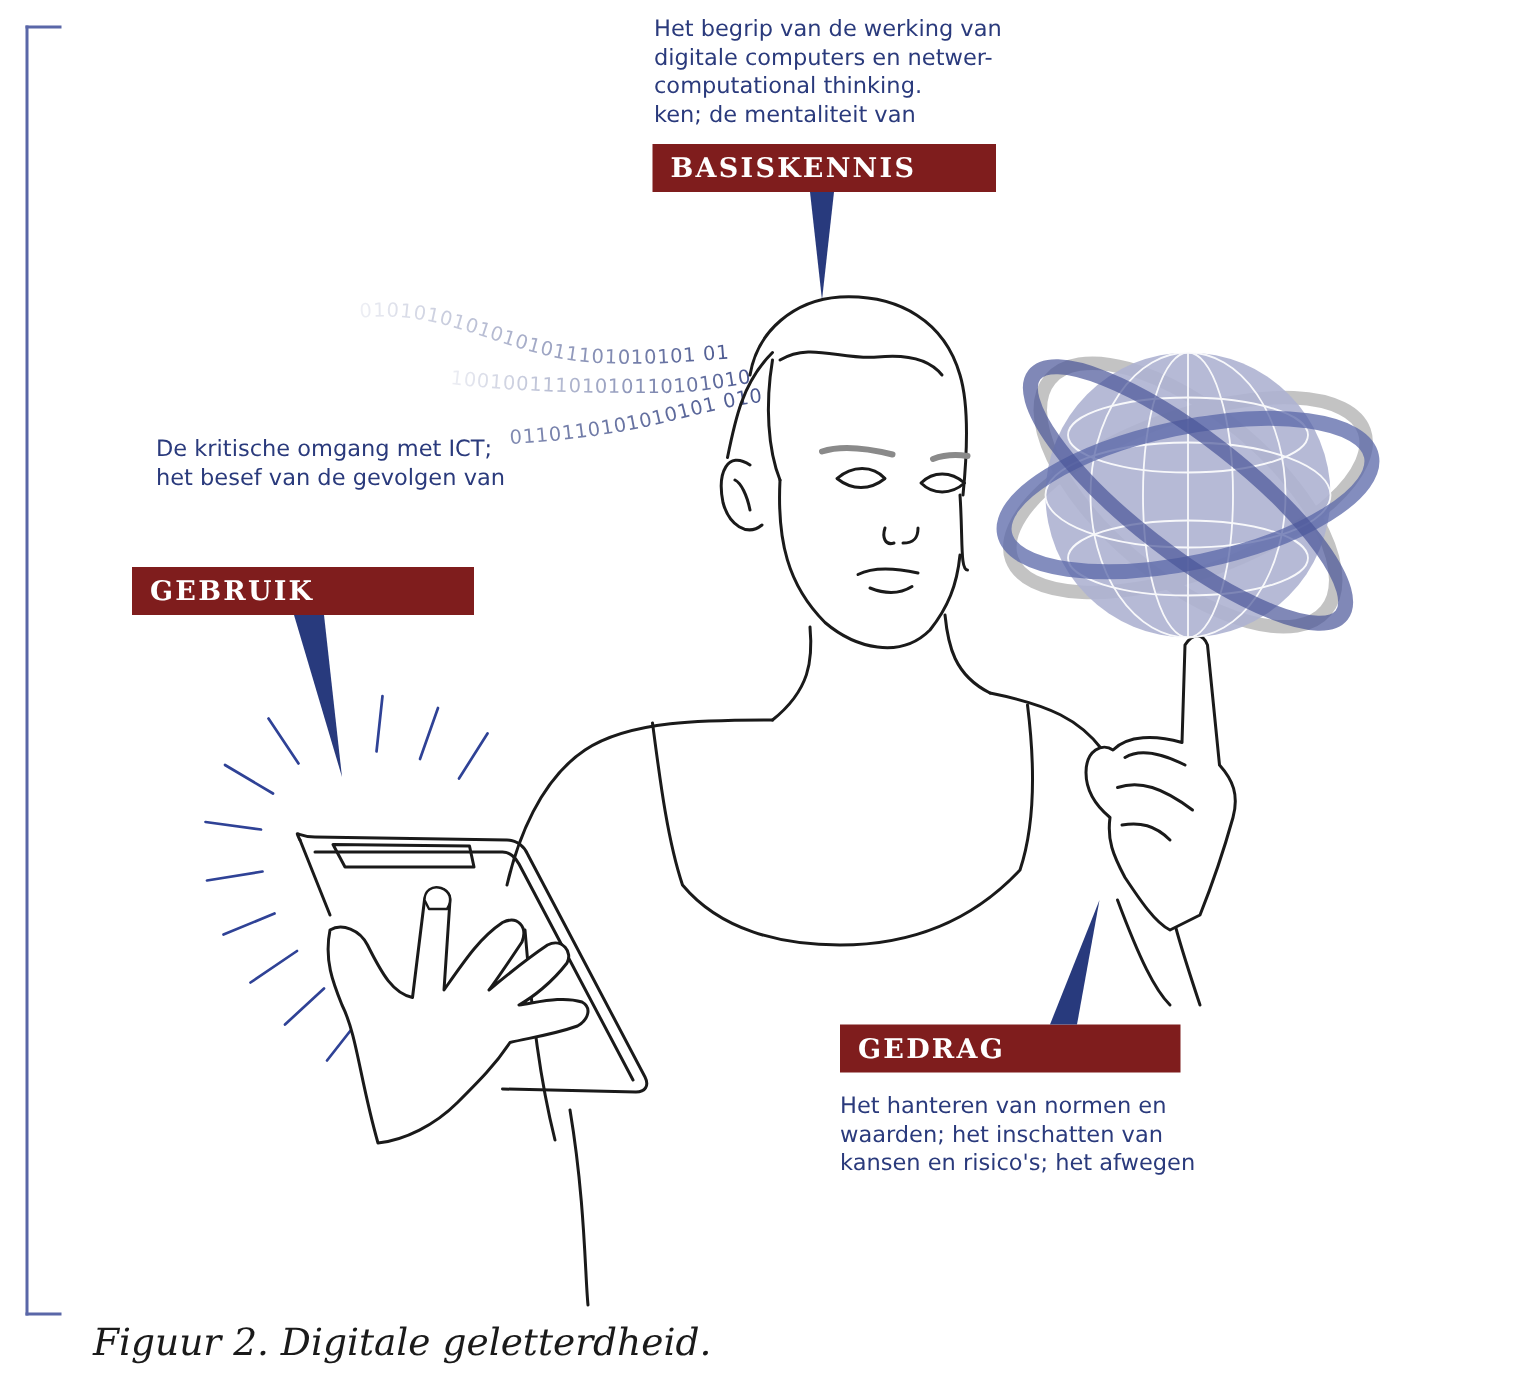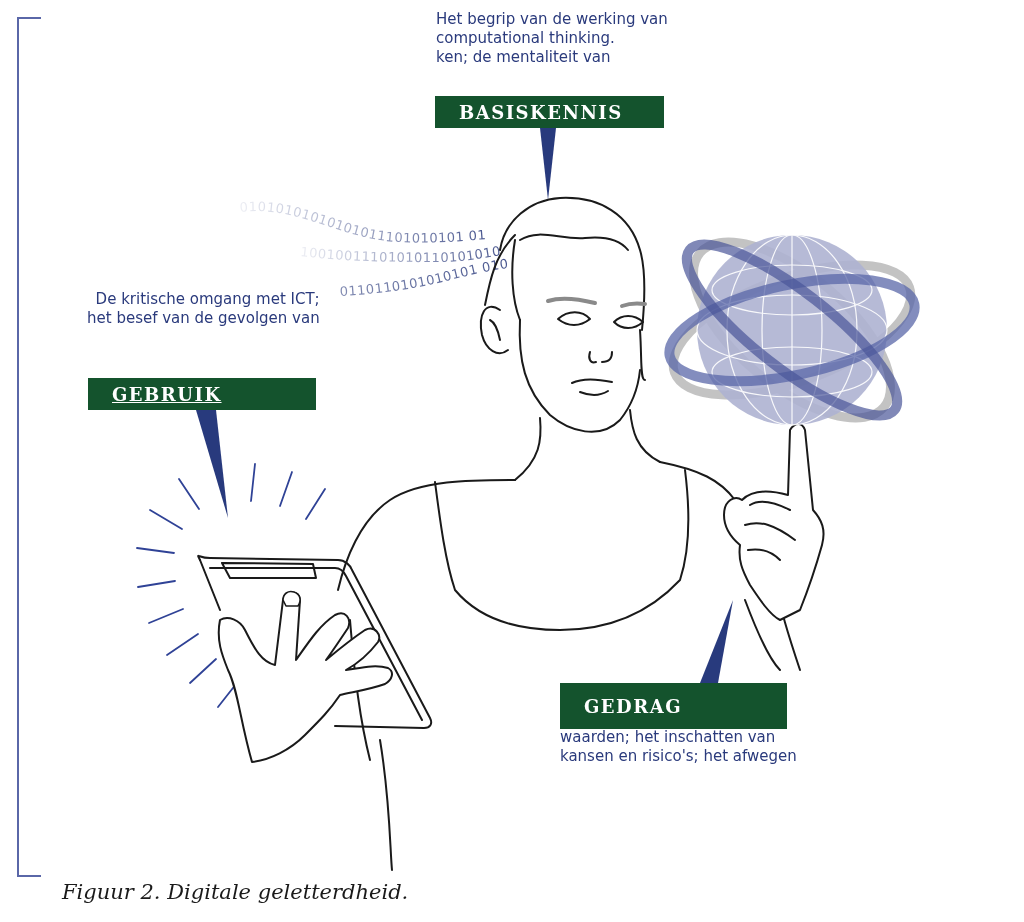--- a/index.html
+++ b/index.html
@@ -1,43 +1,45 @@
 <!DOCTYPE html>
 <html><head>
 <meta charset="utf-8">
 <style>
   html, body { margin:0; padding:0; background:#ffffff; }
   body { width:1024px; height:922px; position:relative; overflow:hidden; font-family:"DejaVu Sans", sans-serif; }
   .bracket { position:absolute; left:17px; top:17px; width:22px; height:856px; border-left:2px solid #5a67a8; border-top:2px solid #5a67a8; border-bottom:2px solid #5a67a8; border-right:none; }
   .desc { position:absolute; color:#2a3a7c; font-size:15px; line-height:19px; font-family:"DejaVu Sans", sans-serif; }
-  .banner { position:absolute; background:#14532d; color:#ffffff; font-family:"DejaVu Serif", serif; font-weight:bold; font-size:18px; letter-spacing:1.5px; padding-left:24px; box-sizing:border-box; display:flex; align-items:center; }
-  .caption { position:absolute; left:62px; top:880px; font-family:"DejaVu Serif", serif; font-style:italic; font-size:21px; color:#1a1a1a; }
+  .banner { position:absolute; background:#7f1d1d; color:#ffffff; font-family:"DejaVu Serif", serif; font-weight:bold; font-size:18px; letter-spacing:1.5px; padding-left:12px; box-sizing:border-box; display:flex; align-items:center; }
+  .caption { position:absolute; left:62px; top:880px; font-family:"DejaVu Serif", serif; font-style:italic; font-size:25px; color:#1a1a1a; }
   svg.art { position:absolute; left:0; top:0; }
   .binary { font-family:"DejaVu Sans", sans-serif; font-size:13px; letter-spacing:0.5px; }
 </style>
 </head>
 <body>
 
 <div class="bracket"></div>
 
 <div class="desc" style="left:436px; top:10px;">
   <div>Het begrip van de werking van</div>
+  <div>digitale computers en netwer-</div>
   <div>computational thinking.</div>
   <div>ken; de mentaliteit van</div>
 </div>
 <div class="banner" style="left:435px; top:96px; width:229px; height:32px;">BASISKENNIS</div>
 
-<div class="desc" style="left:87px; top:290px;text-align:right;">
+<div class="desc" style="left:104px; top:290px;">
   <div>De kritische omgang met ICT;</div>
   <div>het besef van de gevolgen van</div>
 </div>
-<div class="banner" style="left:88px; top:378px; width:228px; height:32px;text-decoration:underline;">GEBRUIK</div>
+<div class="banner" style="left:88px; top:378px; width:228px; height:32px;">GEBRUIK</div>
 
-<div class="banner" style="left:560px; top:683px; width:227px; height:46px;">GEDRAG</div>
+<div class="banner" style="left:560px; top:683px; width:227px; height:32px;">GEDRAG</div>
 <div class="desc" style="left:560px; top:728px;">
+  <div>Het hanteren van normen en</div>
   <div>waarden; het inschatten van</div>
   <div>kansen en risico's; het afwegen</div>
 </div>
 
 <svg class="art" width="1024" height="922" viewBox="0 0 1024 922">
   <defs>
     <linearGradient id="binfade" x1="0" y1="0" x2="1" y2="0">
       <stop offset="0" stop-color="#2a3a7c" stop-opacity="0.08"></stop>
       <stop offset="0.5" stop-color="#2a3a7c" stop-opacity="0.45"></stop>
       <stop offset="1" stop-color="#2a3a7c" stop-opacity="0.85"></stop>

